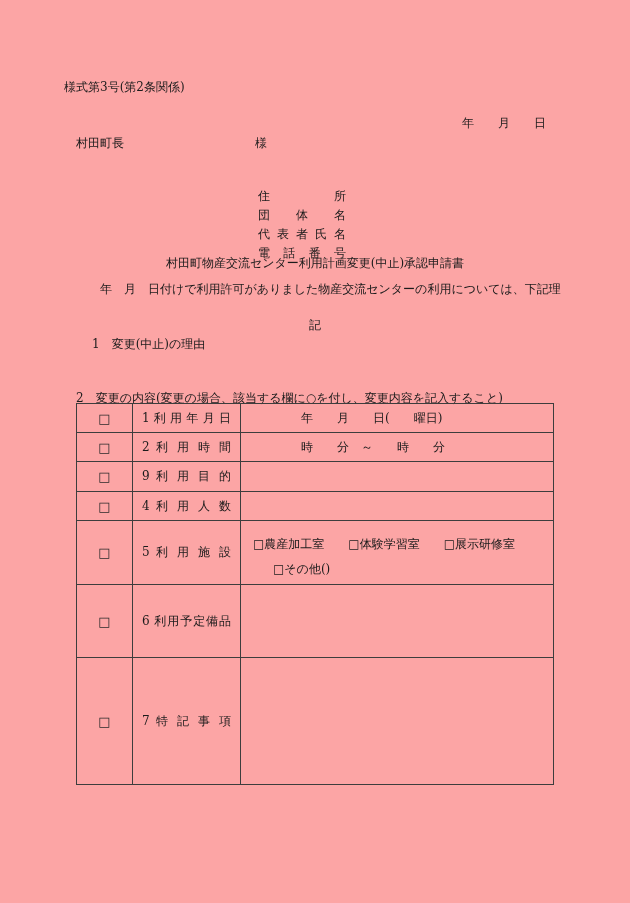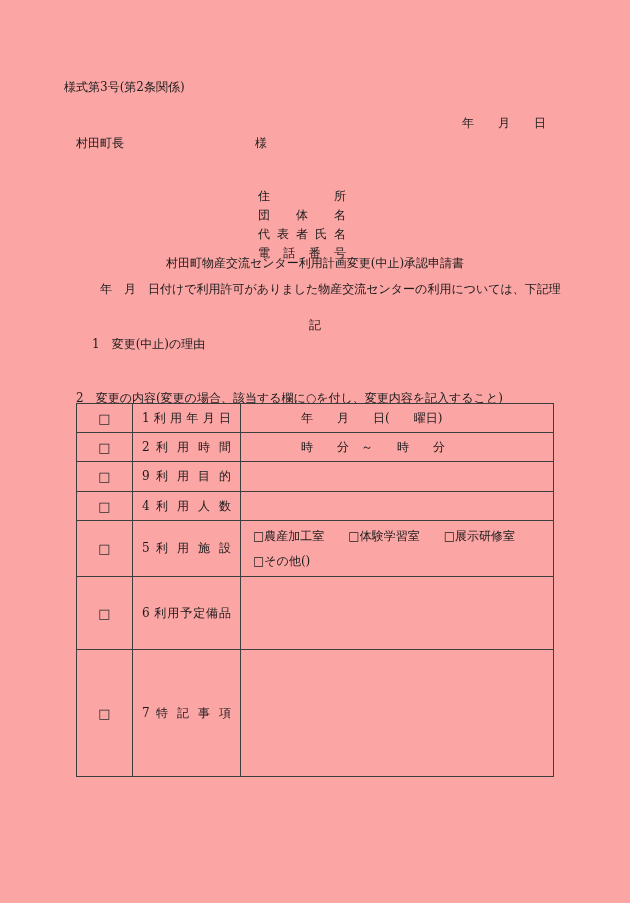--- a/index.html
+++ b/index.html
@@ -37,22 +37,22 @@
   tr.r1{height:29px;} tr.r2{height:29px;} tr.r3{height:30px;}
   tr.r4{height:29px;} tr.r5{height:55px;} tr.r6{height:73px;} tr.r7{height:127px;}
   td.cb{text-align:center;font-family:"DejaVu Sans","Liberation Sans",sans-serif;font-size:13px;color:#2a2a2a;}
   td.lbl{
     padding:0 9px;white-space:nowrap;
     text-align:justify;text-align-last:justify;margin-top:40px;
   }
   td.ct{padding:0 6px;}
   td.ct-indent{padding-left:60px;}
   td.fac{vertical-align:middle;}
-  .fac1{padding:3px 6px 0 6px;line-height:25px;}
-  .fac2{display:flex;padding:0 8px 2px 6px;line-height:25px;}
+  .fac1{padding:3px 6px 0 6px;line-height:25px;margin-top:8px;}
+  .fac2{display:flex;padding:0 8px 2px 6px;line-height:25px;margin-left:20px;}
 </style>
 </head>
 <body>
 
 <div class="page">
 
   <div class="abs form-number">様式第3号(第2条関係)</div>
 
   <div class="abs date-line">年　　月　　日</div>
 

